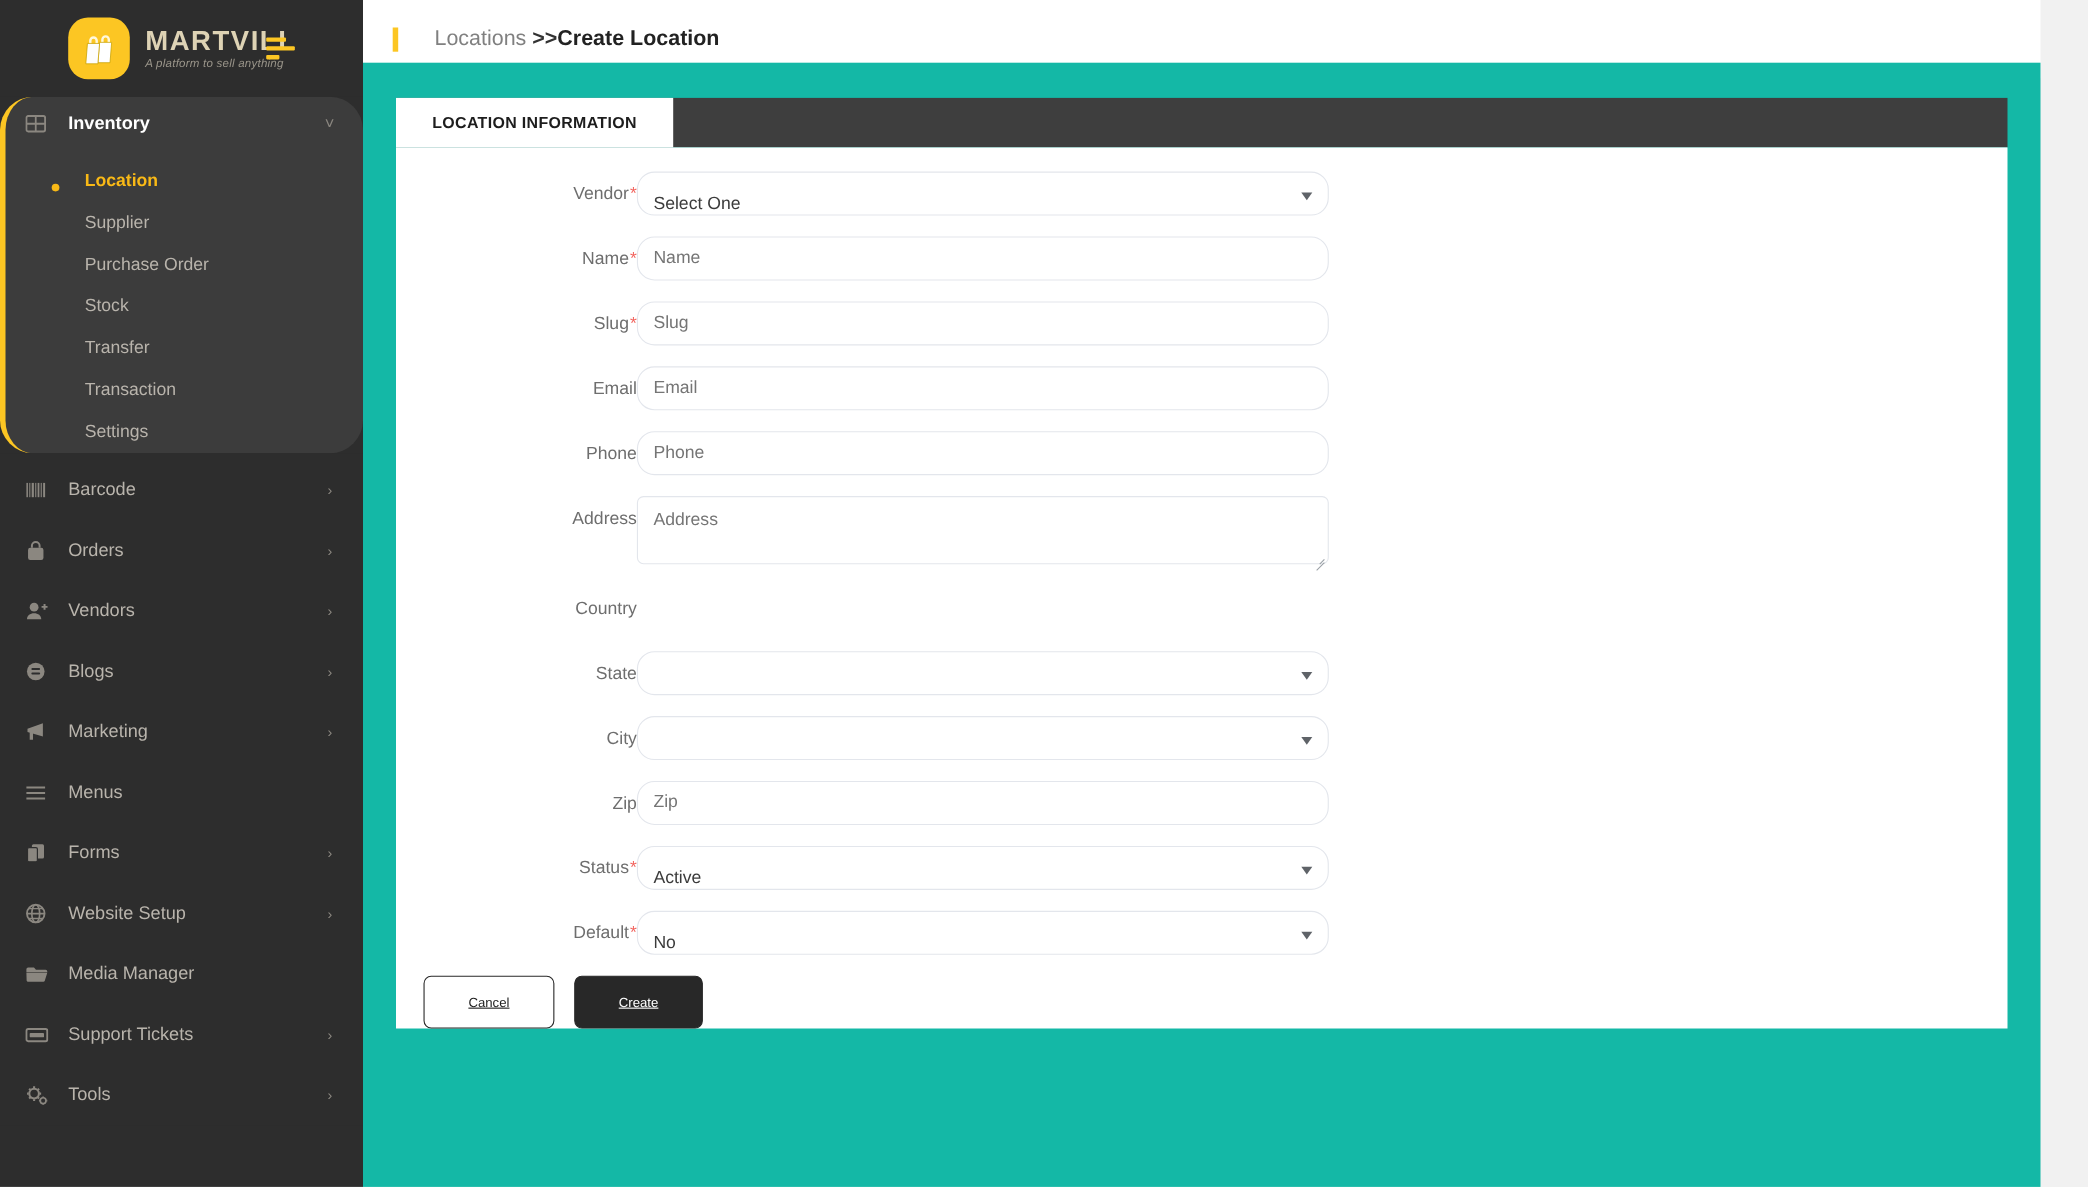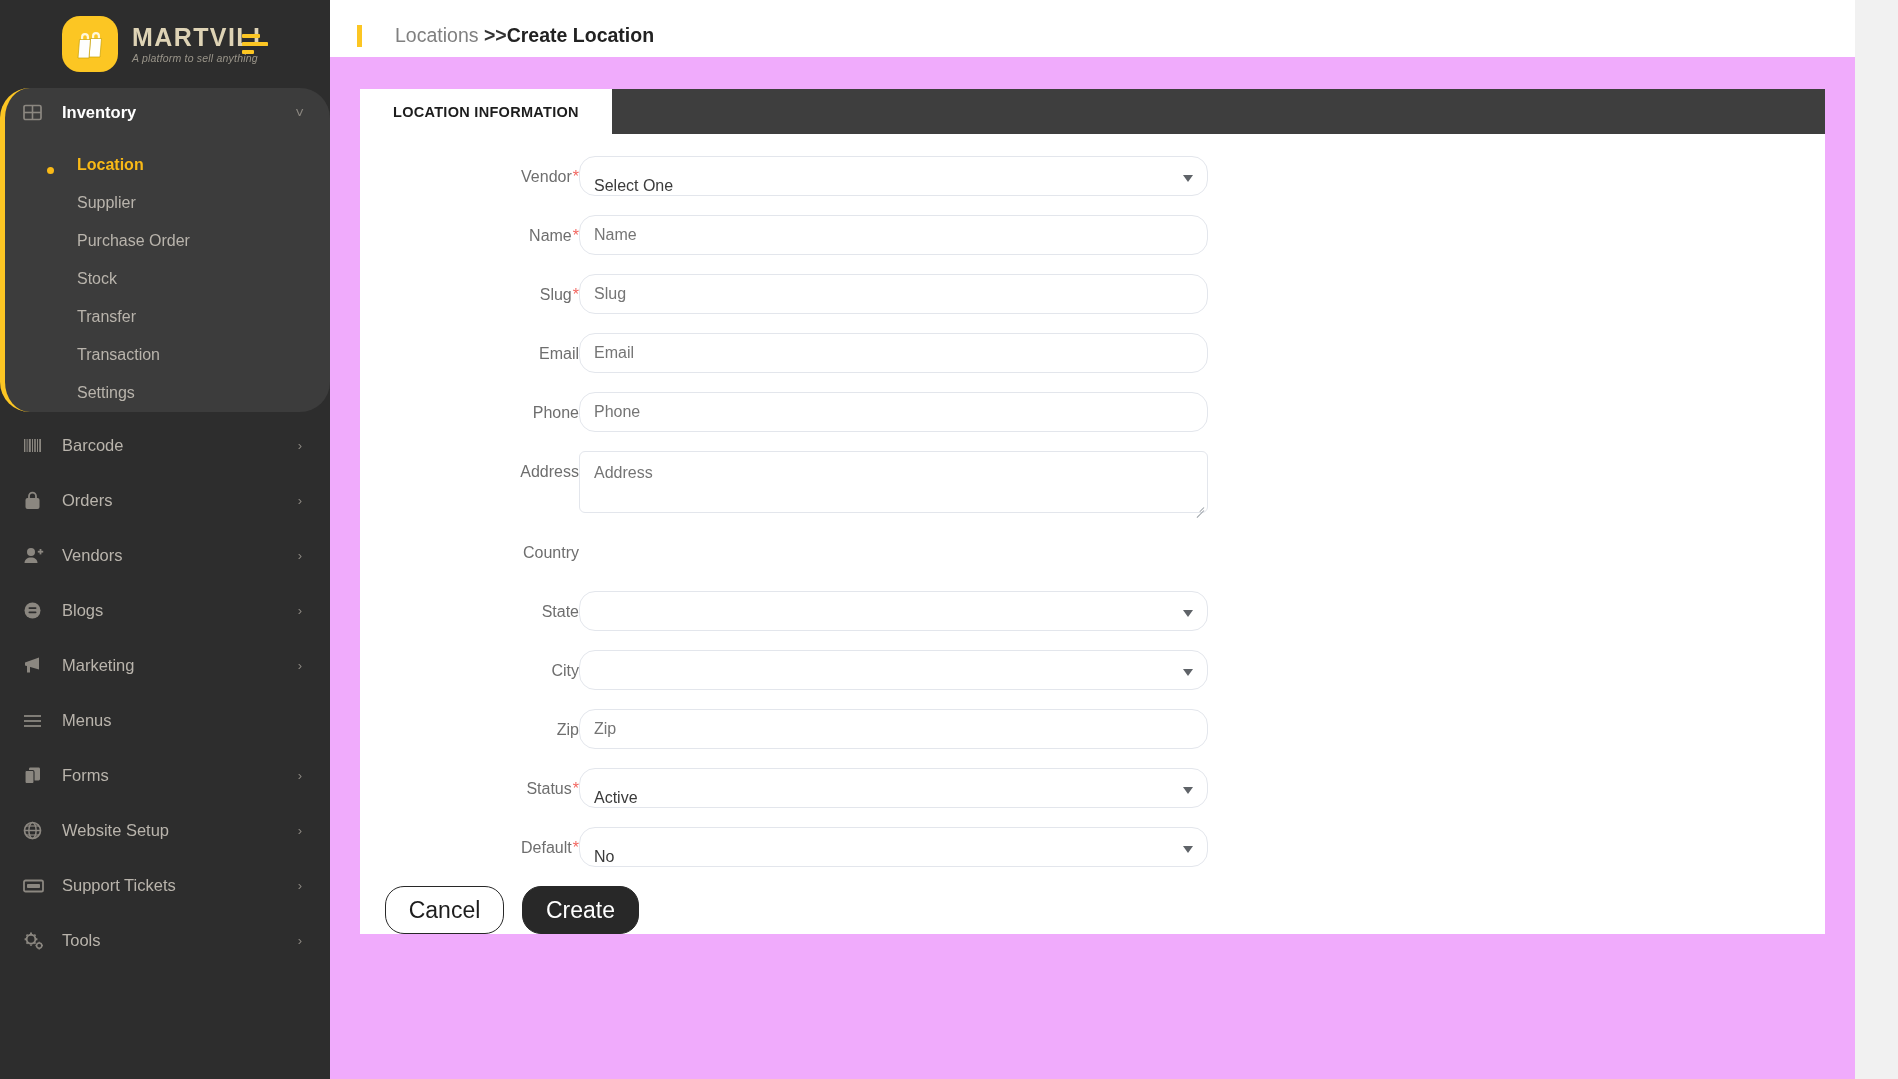--- a/index.html
+++ b/index.html
@@ -118,21 +118,21 @@
   .crumb { margin-left: 33px; font-size: 19.5px; }
   .crumb .c-parent { color: #808080; }
   .crumb .c-sep { color: #333; font-weight: 700; }
   .crumb .c-current { color: #222; font-weight: 700; }
 
   .content-panel {
     position: absolute;
     top: 57px; left: 0;
     width: 1525px;
     height: 1022px;
-    background: #f0abfc;
+    background: #14b8a6;
   }
 
   .card {
     position: absolute;
     top: 32px; left: 30px;
     width: 1465px;
   }
   .tabbar {
     display: flex;
     height: 45px;
@@ -209,25 +209,26 @@
   .ta-handle i {
     position:absolute; right:0; background: #9aa0a6; height:1px;
     transform-origin: right center;
   }
   .ta-handle i:nth-child(1){ bottom:2px; width:10px; transform: rotate(-45deg); }
   .ta-handle i:nth-child(2){ bottom:5px; width:6px; transform: rotate(-45deg); }
 
   .btnrow { display: flex; padding-left: 25px; margin-top: 10px; }
   .btn {
     height: 48px;
-    border-radius: 19px;
-    font-size: 23px;
+    border-radius: 7px;
+    font-size: 12px;
     display: flex; align-items: center; justify-content: center;
     cursor: pointer;
     font-family: "Liberation Sans", sans-serif;
+    text-decoration: underline;
   }
   .btn-cancel {
     width: 119px; background: #fff; color: #1d1d1d;
     border: 1px solid #282828;
   }
   .btn-create {
     width: 117px; background: #282828; color: #fff;
     border: 1px solid #282828; margin-left: 18px;
   }
   svg.icn { display:block; }
@@ -396,20 +397,29 @@
             <ellipse cx="9.5" cy="9.5" rx="3.6" ry="8" fill="none" stroke="#8b8780" stroke-width="1.5"></ellipse>
             <line x1="1.6" y1="9.5" x2="17.4" y2="9.5" stroke="#8b8780" stroke-width="1.5"></line>
             <line x1="3" y1="5" x2="16" y2="5" stroke="#8b8780" stroke-width="1.2"></line>
             <line x1="3" y1="14" x2="16" y2="14" stroke="#8b8780" stroke-width="1.2"></line>
           </svg>
         </span>
         <span class="lbl">Website Setup</span>
         <span class="chev">›</span>
       </div>
 
+      <div class="nav-item">
+        <span class="ic">
+          <svg class="icn" width="21" height="17" viewBox="0 0 21 17">
+            <path d="M1 4.2 a1.6 1.6 0 0 1 1.6-1.6 h5.3 l1.8 2 h8.7 a1.6 1.6 0 0 1 1.6 1.6 v0.6 H1 Z" fill="#8b8780"></path>
+            <path d="M1 7.4 h19 l-2.3 7.2 a1.4 1.4 0 0 1-1.3 1 H2.6 a1.4 1.4 0 0 1-1.4-1.3 Z" fill="#8b8780"></path>
+          </svg>
+        </span>
+        <span class="lbl">Media Manager</span>
+      </div>
 
       <div class="nav-item">
         <span class="ic">
           <svg class="icn" width="21" height="16" viewBox="0 0 21 16">
             <rect x="1" y="2.5" width="19" height="11" rx="1.6" fill="none" stroke="#8b8780" stroke-width="1.8"></rect>
             <rect x="4" y="6" width="13" height="4" rx="0.8" fill="#8b8780"></rect>
           </svg>
         </span>
         <span class="lbl">Support Tickets</span>
         <span class="chev">›</span>

